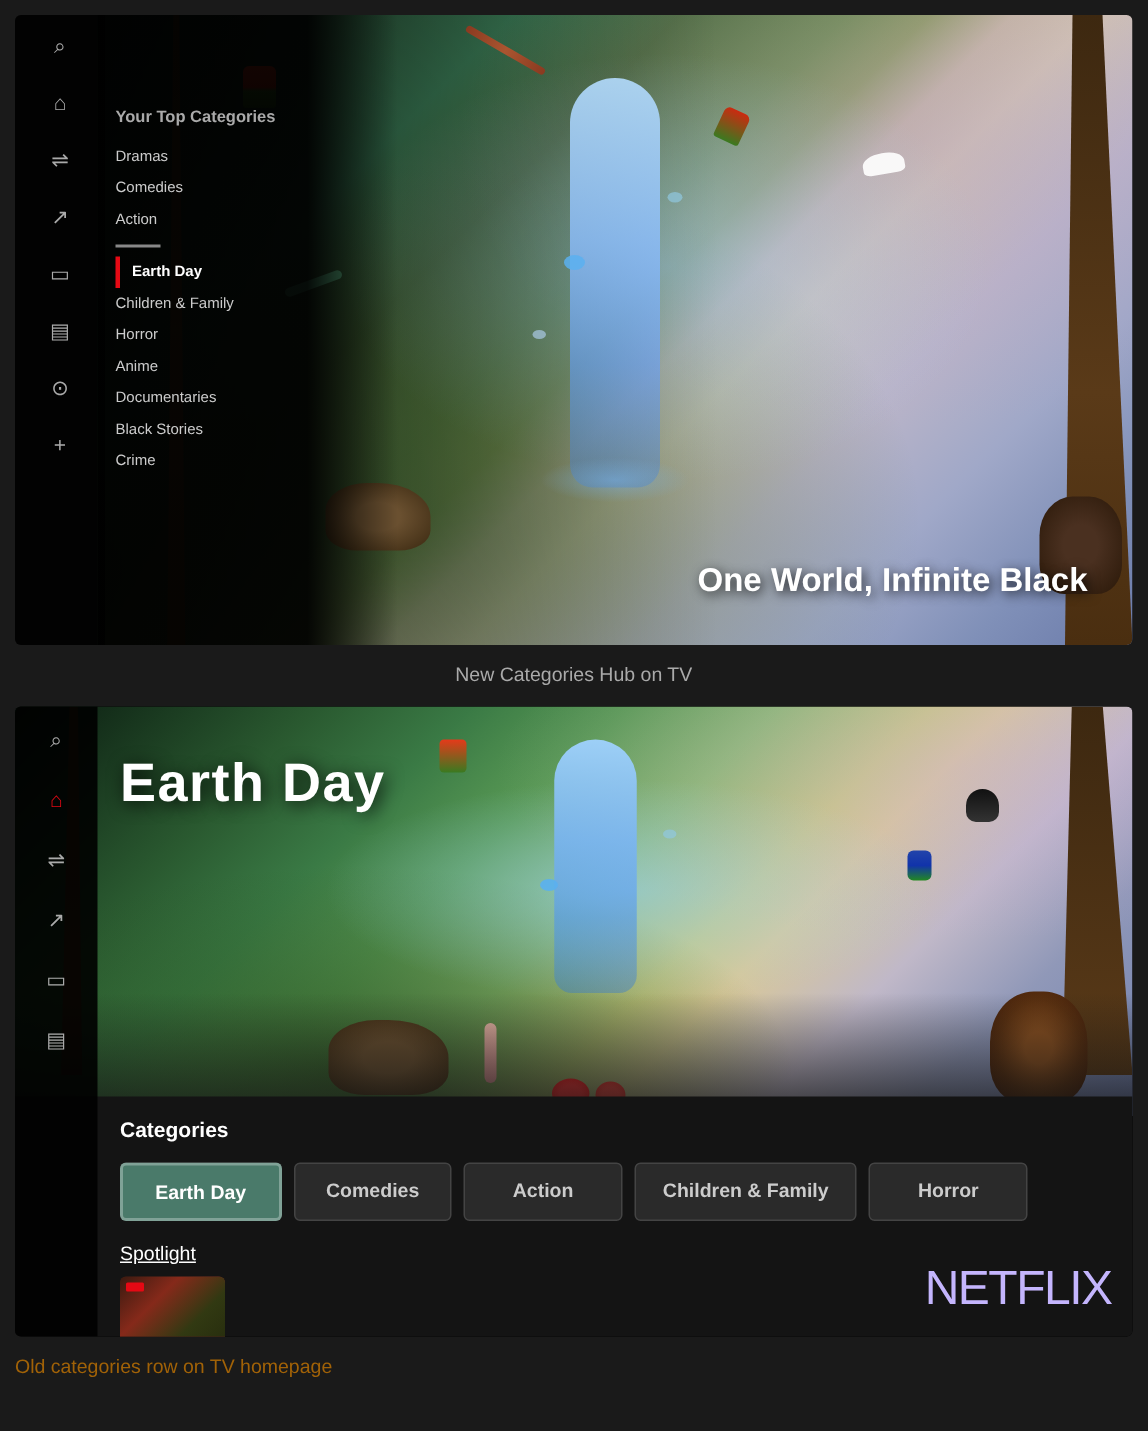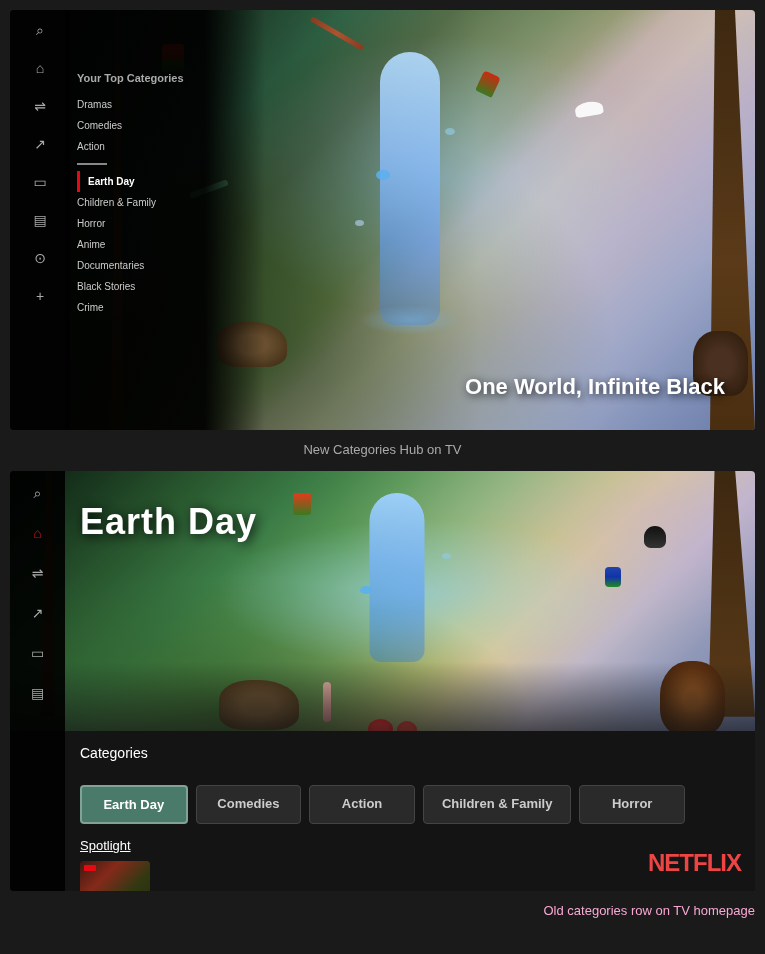--- a/index.html
+++ b/index.html
@@ -275,22 +275,22 @@
       left: 0;
       right: 0;
       height: 38%;
       background: #141414;
       padding: 14px 70px 14px 70px;
     }
 
     .categories-label {
       font-size: 14px;
       color: #fff;
-      margin-bottom: 24px;
-      font-weight: 400;
+      margin-bottom: 14px;
+      font-weight: 700;
     }
 
     .categories-row {
       display: flex;
       gap: 8px;
       margin-bottom: 14px;
     }
 
     .category-pill {
       padding: 10px 18px;
@@ -335,30 +335,30 @@
       background: linear-gradient(135deg, #3a1a10, #6a2a20, #8a3a28);
       overflow: hidden;
       position: relative;
       flex-shrink: 0;
     }
 
     .netflix-logo-bottom {
       position: absolute;
       bottom: 14px;
       right: 14px;
-      font-size: 24px;
-      font-weight: 700;
-      color: #ef4444;
+      font-size: 32px;
+      font-weight: 400;
+      color: #c4b5fd;
       font-family: 'Arial Black', sans-serif;
       letter-spacing: -1px;
     }
 
     .bottom-caption {
-      text-align: right;
-      color: #f9a8d4;
+      text-align: left;
+      color: #a16207;
       font-size: 13px;
       padding: 12px 0 14px;
     }
 
     
     .bottom-section-wrapper {
       padding: 0 10px 10px 10px;
     }
 
     

